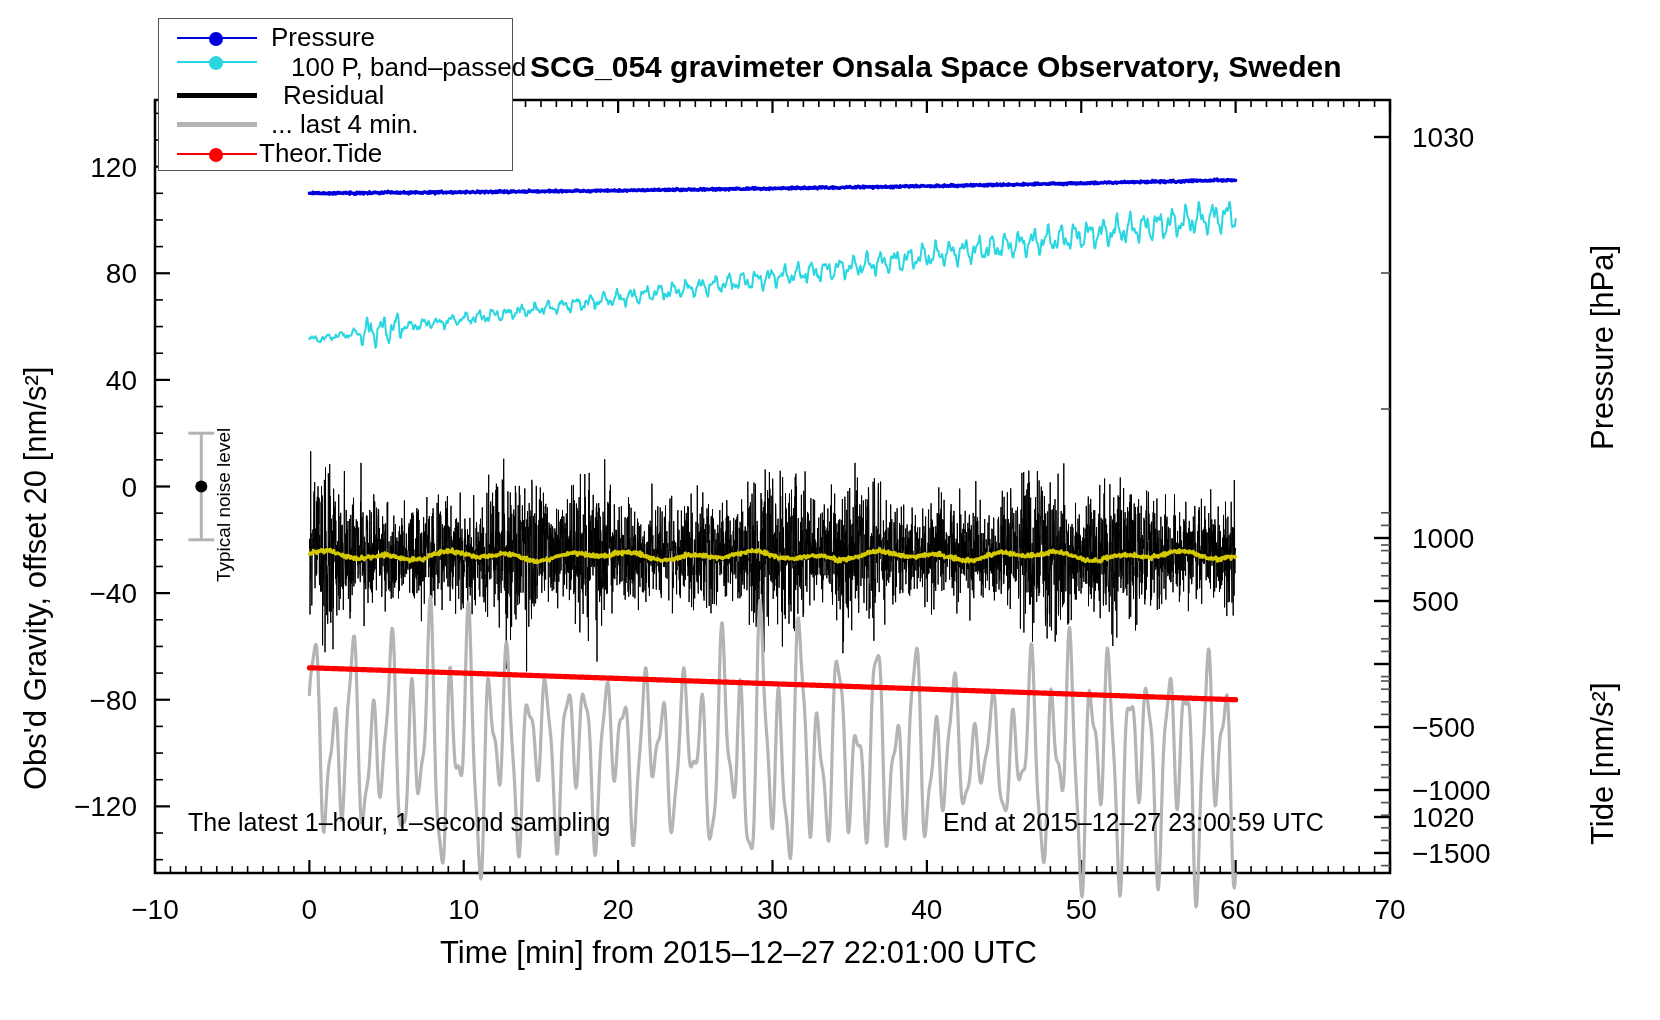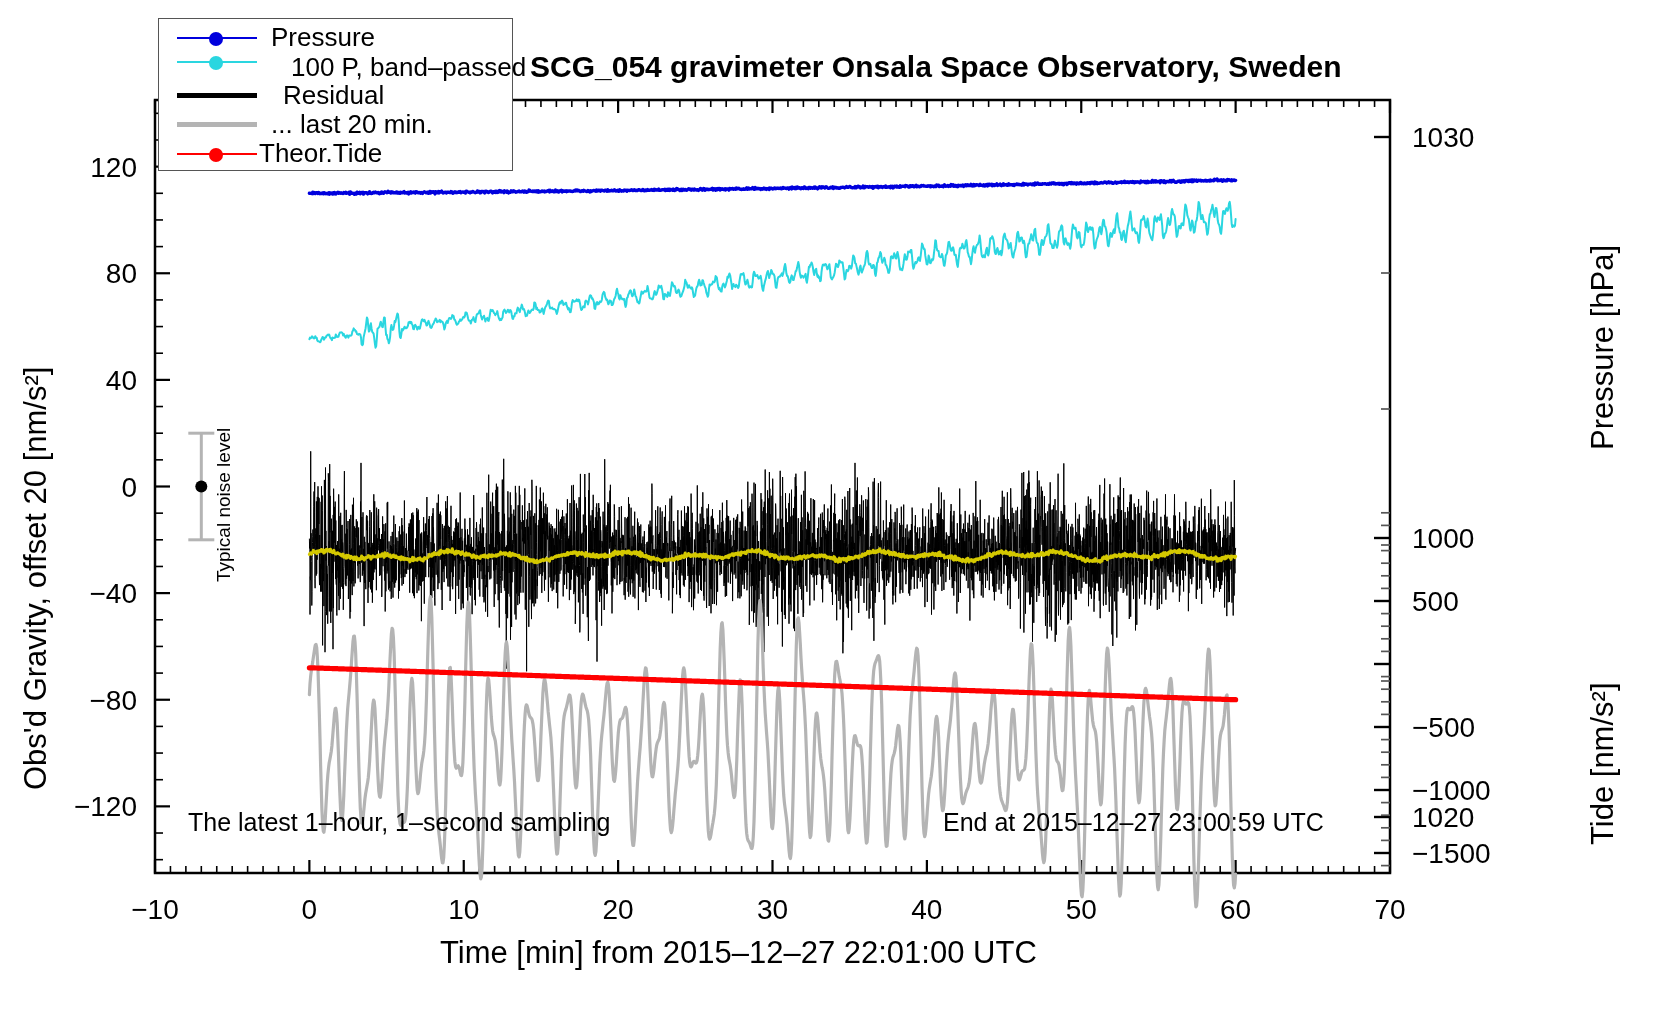--- a/index.html
+++ b/index.html
@@ -318,21 +318,21 @@
       <div style="display: flex; align-items: center; height: 29px; padding-left: 18px;">
         <span style="position: relative; width: 80px; height: 20px; flex: 0 0 80px;">
           <span style="position: absolute; left: 0px; top: 7px; width: 80px; height: 5px; background: rgb(0, 0, 0);"></span>
         </span>
         <span class="legend-text" style="margin-left: 26px; white-space: nowrap;">Residual</span>
       </div>
       <div style="display: flex; align-items: center; height: 29px; padding-left: 18px;">
         <span style="position: relative; width: 80px; height: 20px; flex: 0 0 80px;">
           <span style="position: absolute; left: 0px; top: 7px; width: 80px; height: 5px; background: rgb(180, 180, 180);"></span>
         </span>
-        <span class="legend-text" style="margin-left: 14px; white-space: nowrap;">... last 20 min.</span>
+        <span class="legend-text" style="margin-left: 14px; white-space: nowrap;">... last 4 min.</span>
       </div>
       <div style="display: flex; align-items: center; height: 29px; padding-left: 18px;">
         <span style="position: relative; width: 80px; height: 20px; flex: 0 0 80px;">
           <span style="position: absolute; left: 0px; top: 9px; width: 80px; height: 2px; background: rgb(255, 0, 0);"></span>
           <span style="position: absolute; left: 32px; top: 4px; width: 14px; height: 14px; border-radius: 50%; background: rgb(255, 0, 0);"></span>
         </span>
         <span class="legend-text" style="margin-left: 2px; white-space: nowrap;">Theor.Tide</span>
       </div>
     </div>
 

